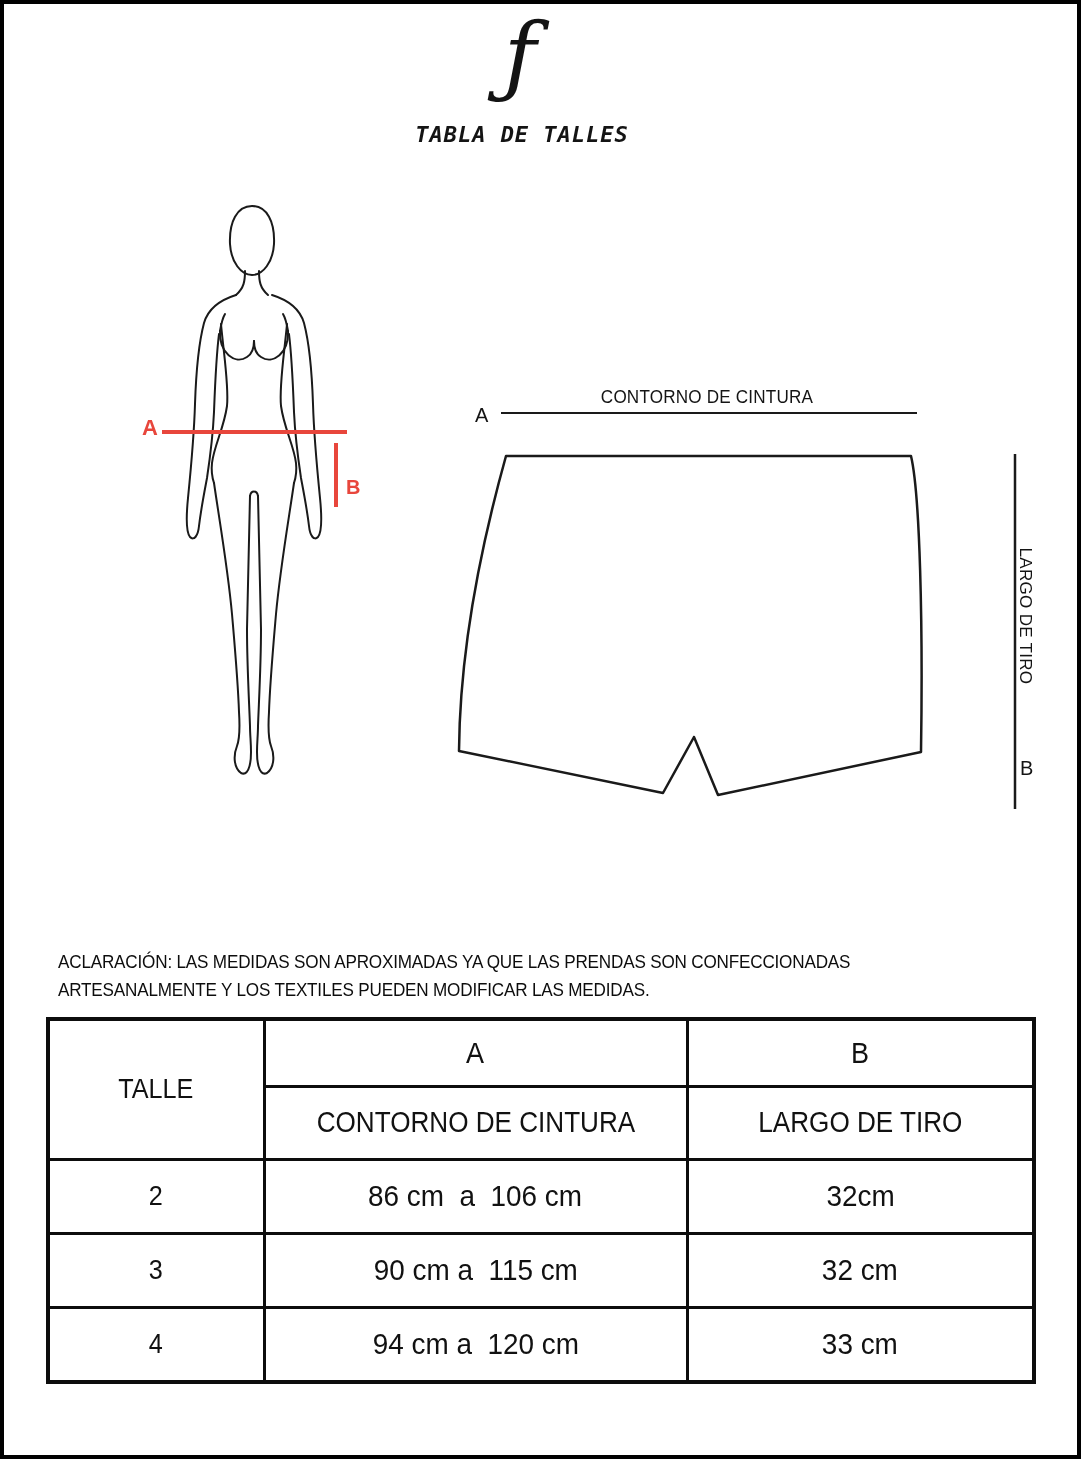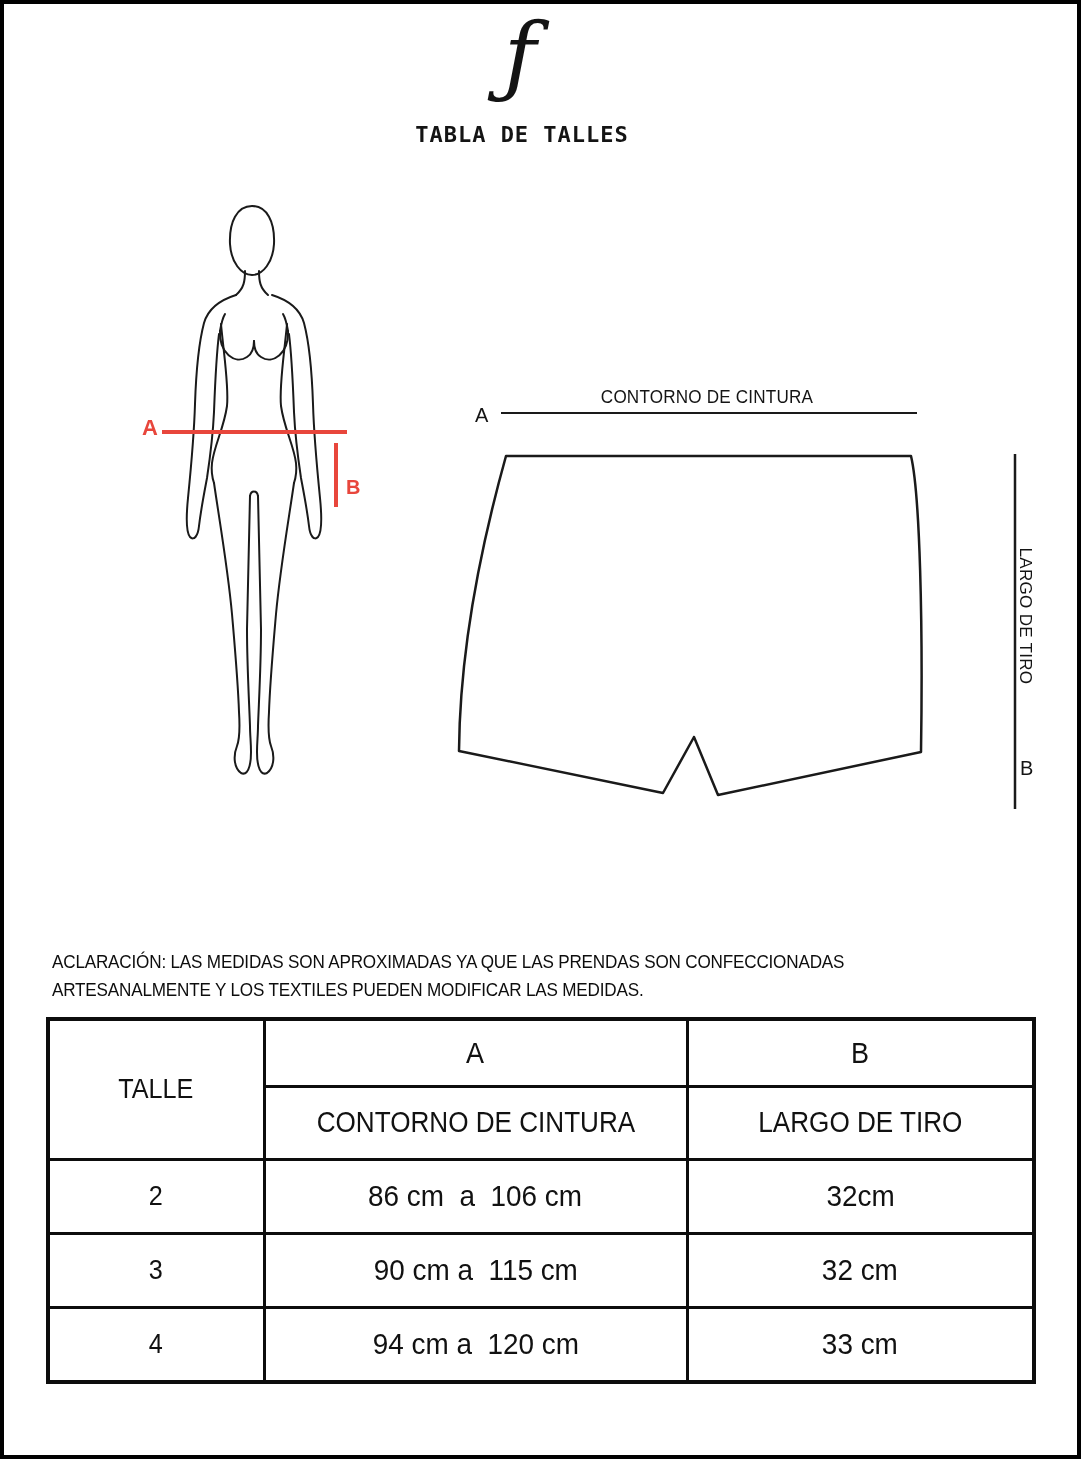--- a/index.html
+++ b/index.html
@@ -17,37 +17,37 @@
   .abs{position:absolute;white-space:nowrap;}
   .lineart{position:absolute;left:0;top:0;width:1081px;height:1459px;pointer-events:none;}
   .logo{
     left:516px;top:4px;transform:translateX(-50%);
     font-family:"DejaVu Serif", serif;font-style:italic;
     font-size:88px;line-height:1.1;color:#141414;
   }
   .title{
     left:518px;top:118px;transform:translateX(-50%);
     font-family:"DejaVu Sans Mono", monospace;
-    font-size:22px;font-weight:bold;letter-spacing:1px;color:#141414;
+    font-size:22px;font-weight:bold;letter-spacing:1px;color:#141414;font-style:italic;
   }
   .red-label{color:#e8463c;font-weight:bold;}
   .fig-a{left:138px;top:411px;font-size:22px;}
   .fig-b{left:342px;top:472px;font-size:20px;}
   .shorts-a{left:471px;top:400px;font-size:20px;color:#141414;}
   .contorno{
     left:703px;top:383px;transform:translateX(-50%) scaleX(.95);
     font-size:18px;letter-spacing:.2px;color:#141414;
   }
   .largo{
     left:1021px;top:612px;transform:translate(-50%,-50%) rotate(90deg);
     font-size:17px;letter-spacing:.3px;color:#141414;
   }
   .shorts-b{left:1016px;top:753px;font-size:20px;color:#141414;}
   .disclaimer{
-    left:48px;top:944px;
+    left:54px;top:944px;
     font-size:19px;line-height:28px;letter-spacing:-0.2px;color:#0d0d0d;
   }
   .disclaimer div{transform:scaleX(.9);transform-origin:left center;white-space:nowrap;}
   table.size{
     position:absolute;left:42px;top:1013px;
     width:986px;border-collapse:collapse;table-layout:fixed;
     border:4px solid #0d0d0d;
   }
   table.size td{
     border:3px solid #0d0d0d;

